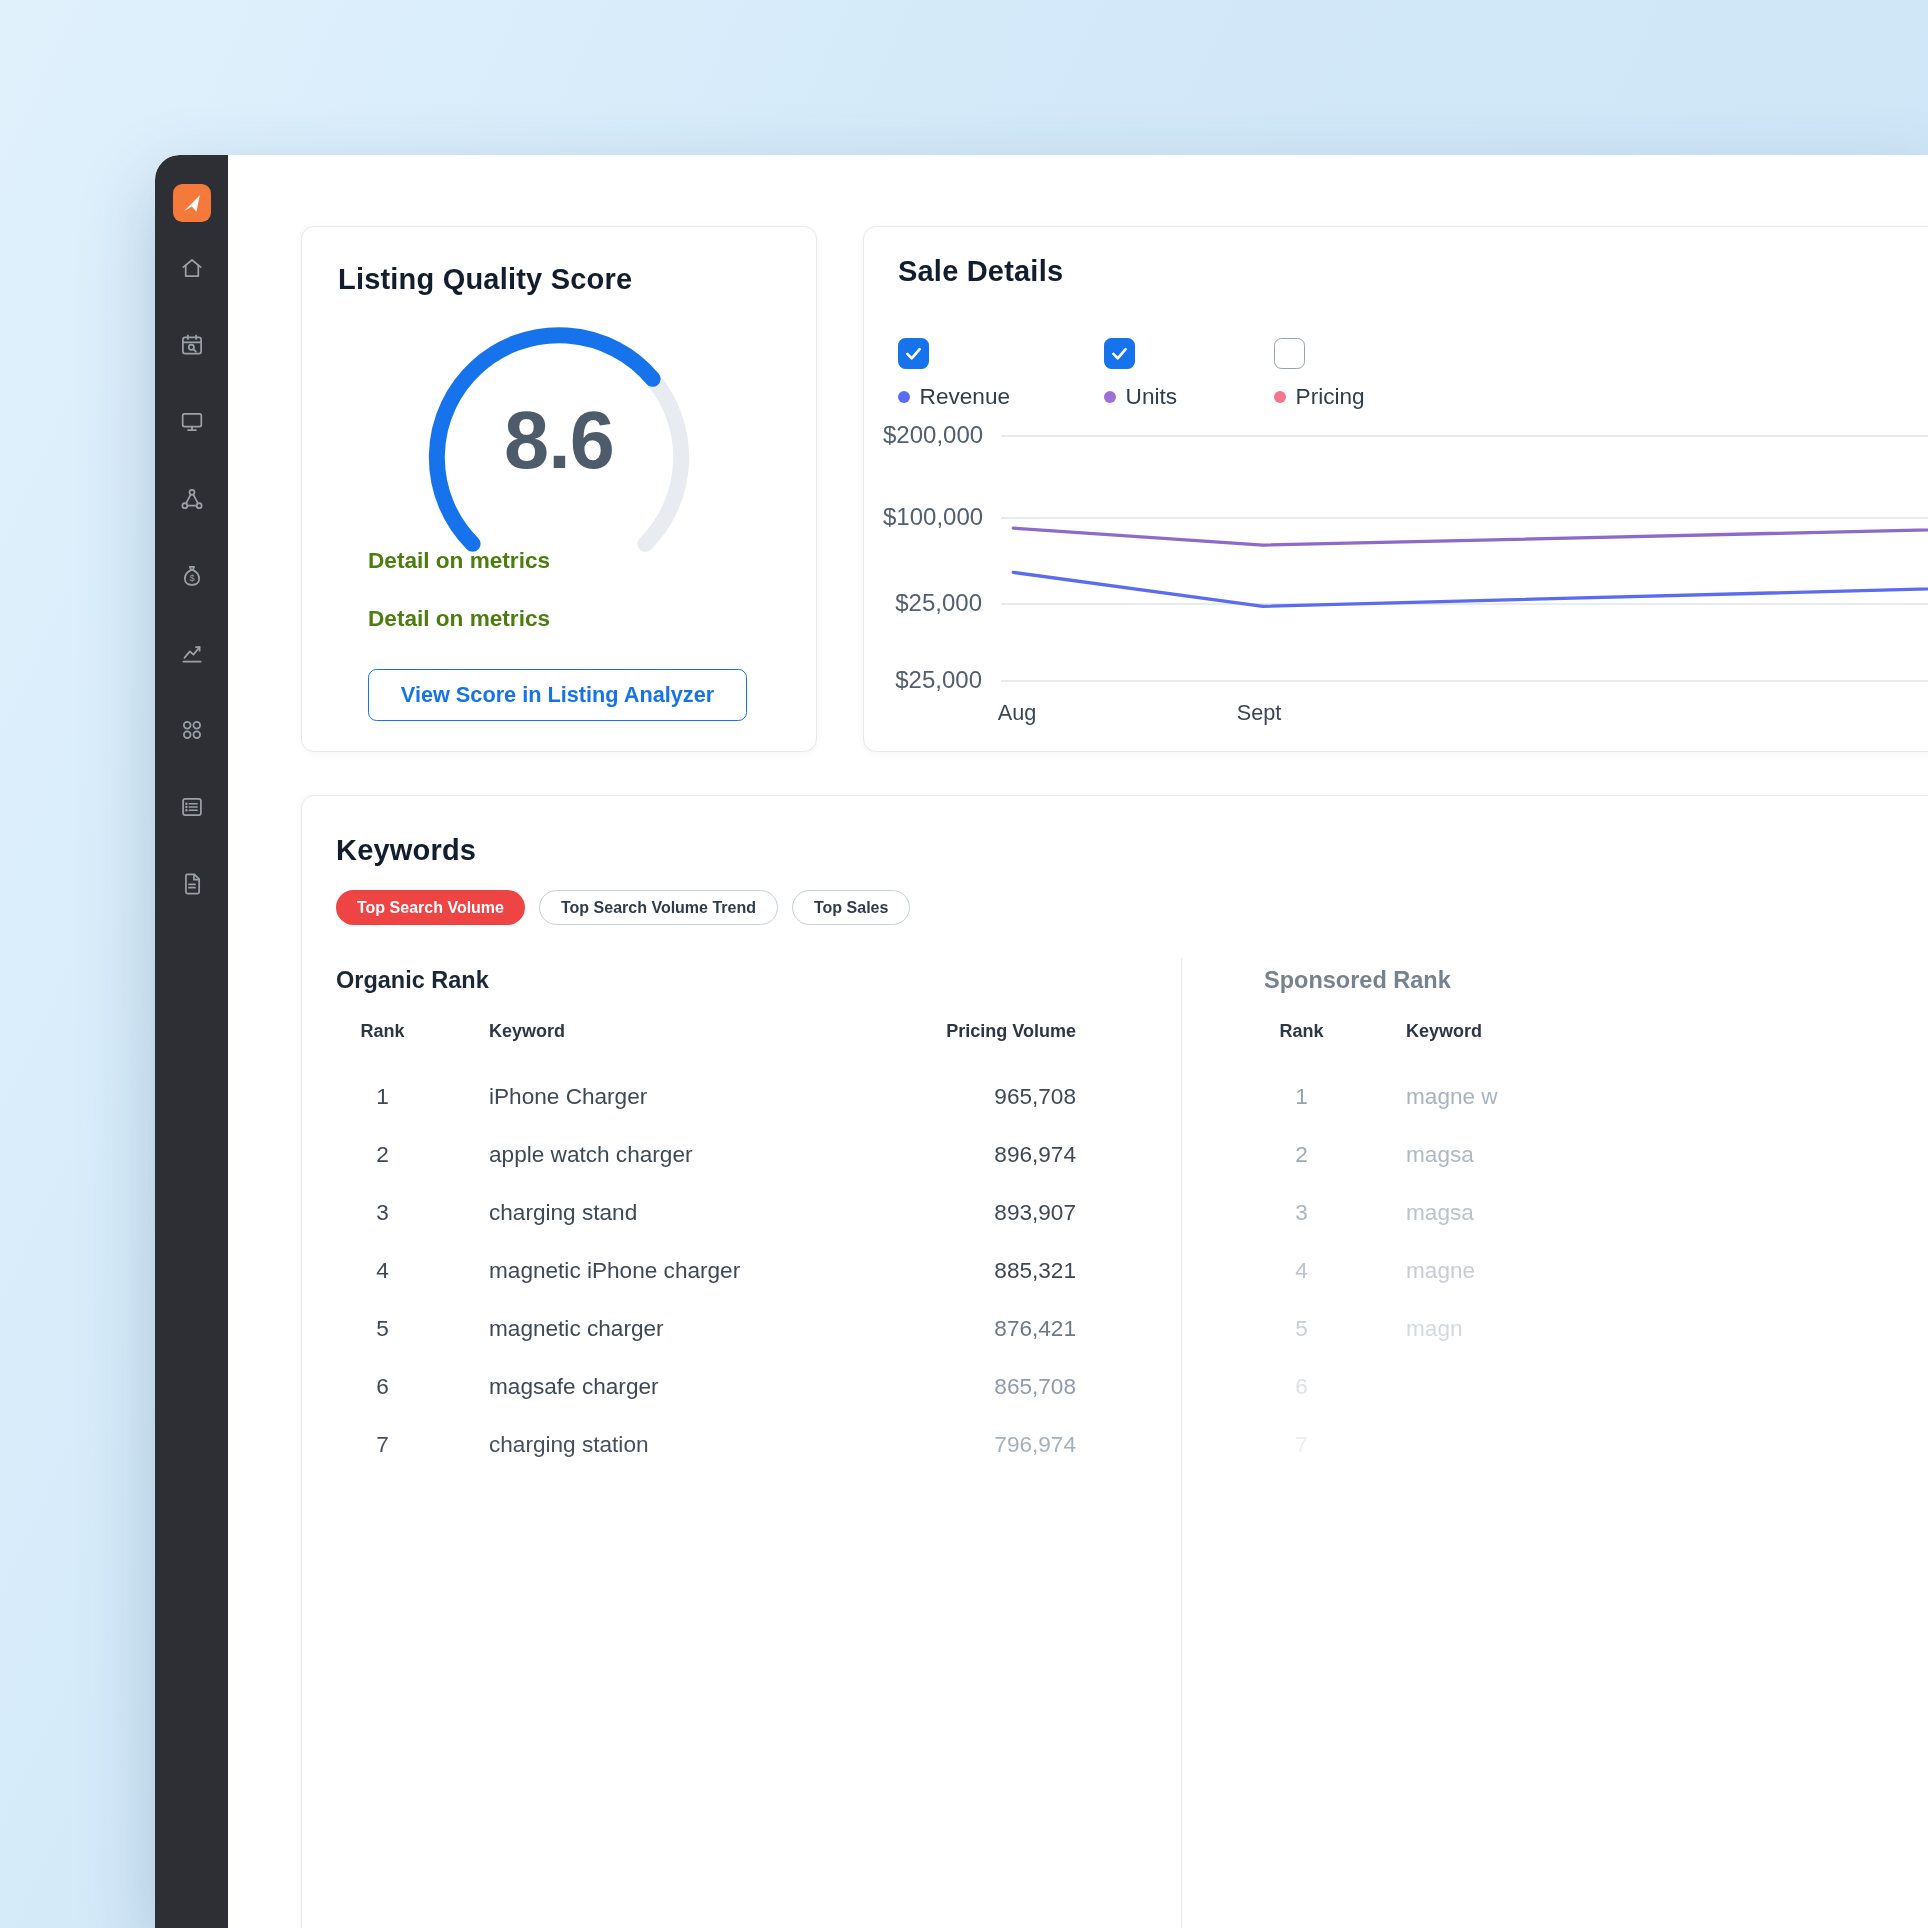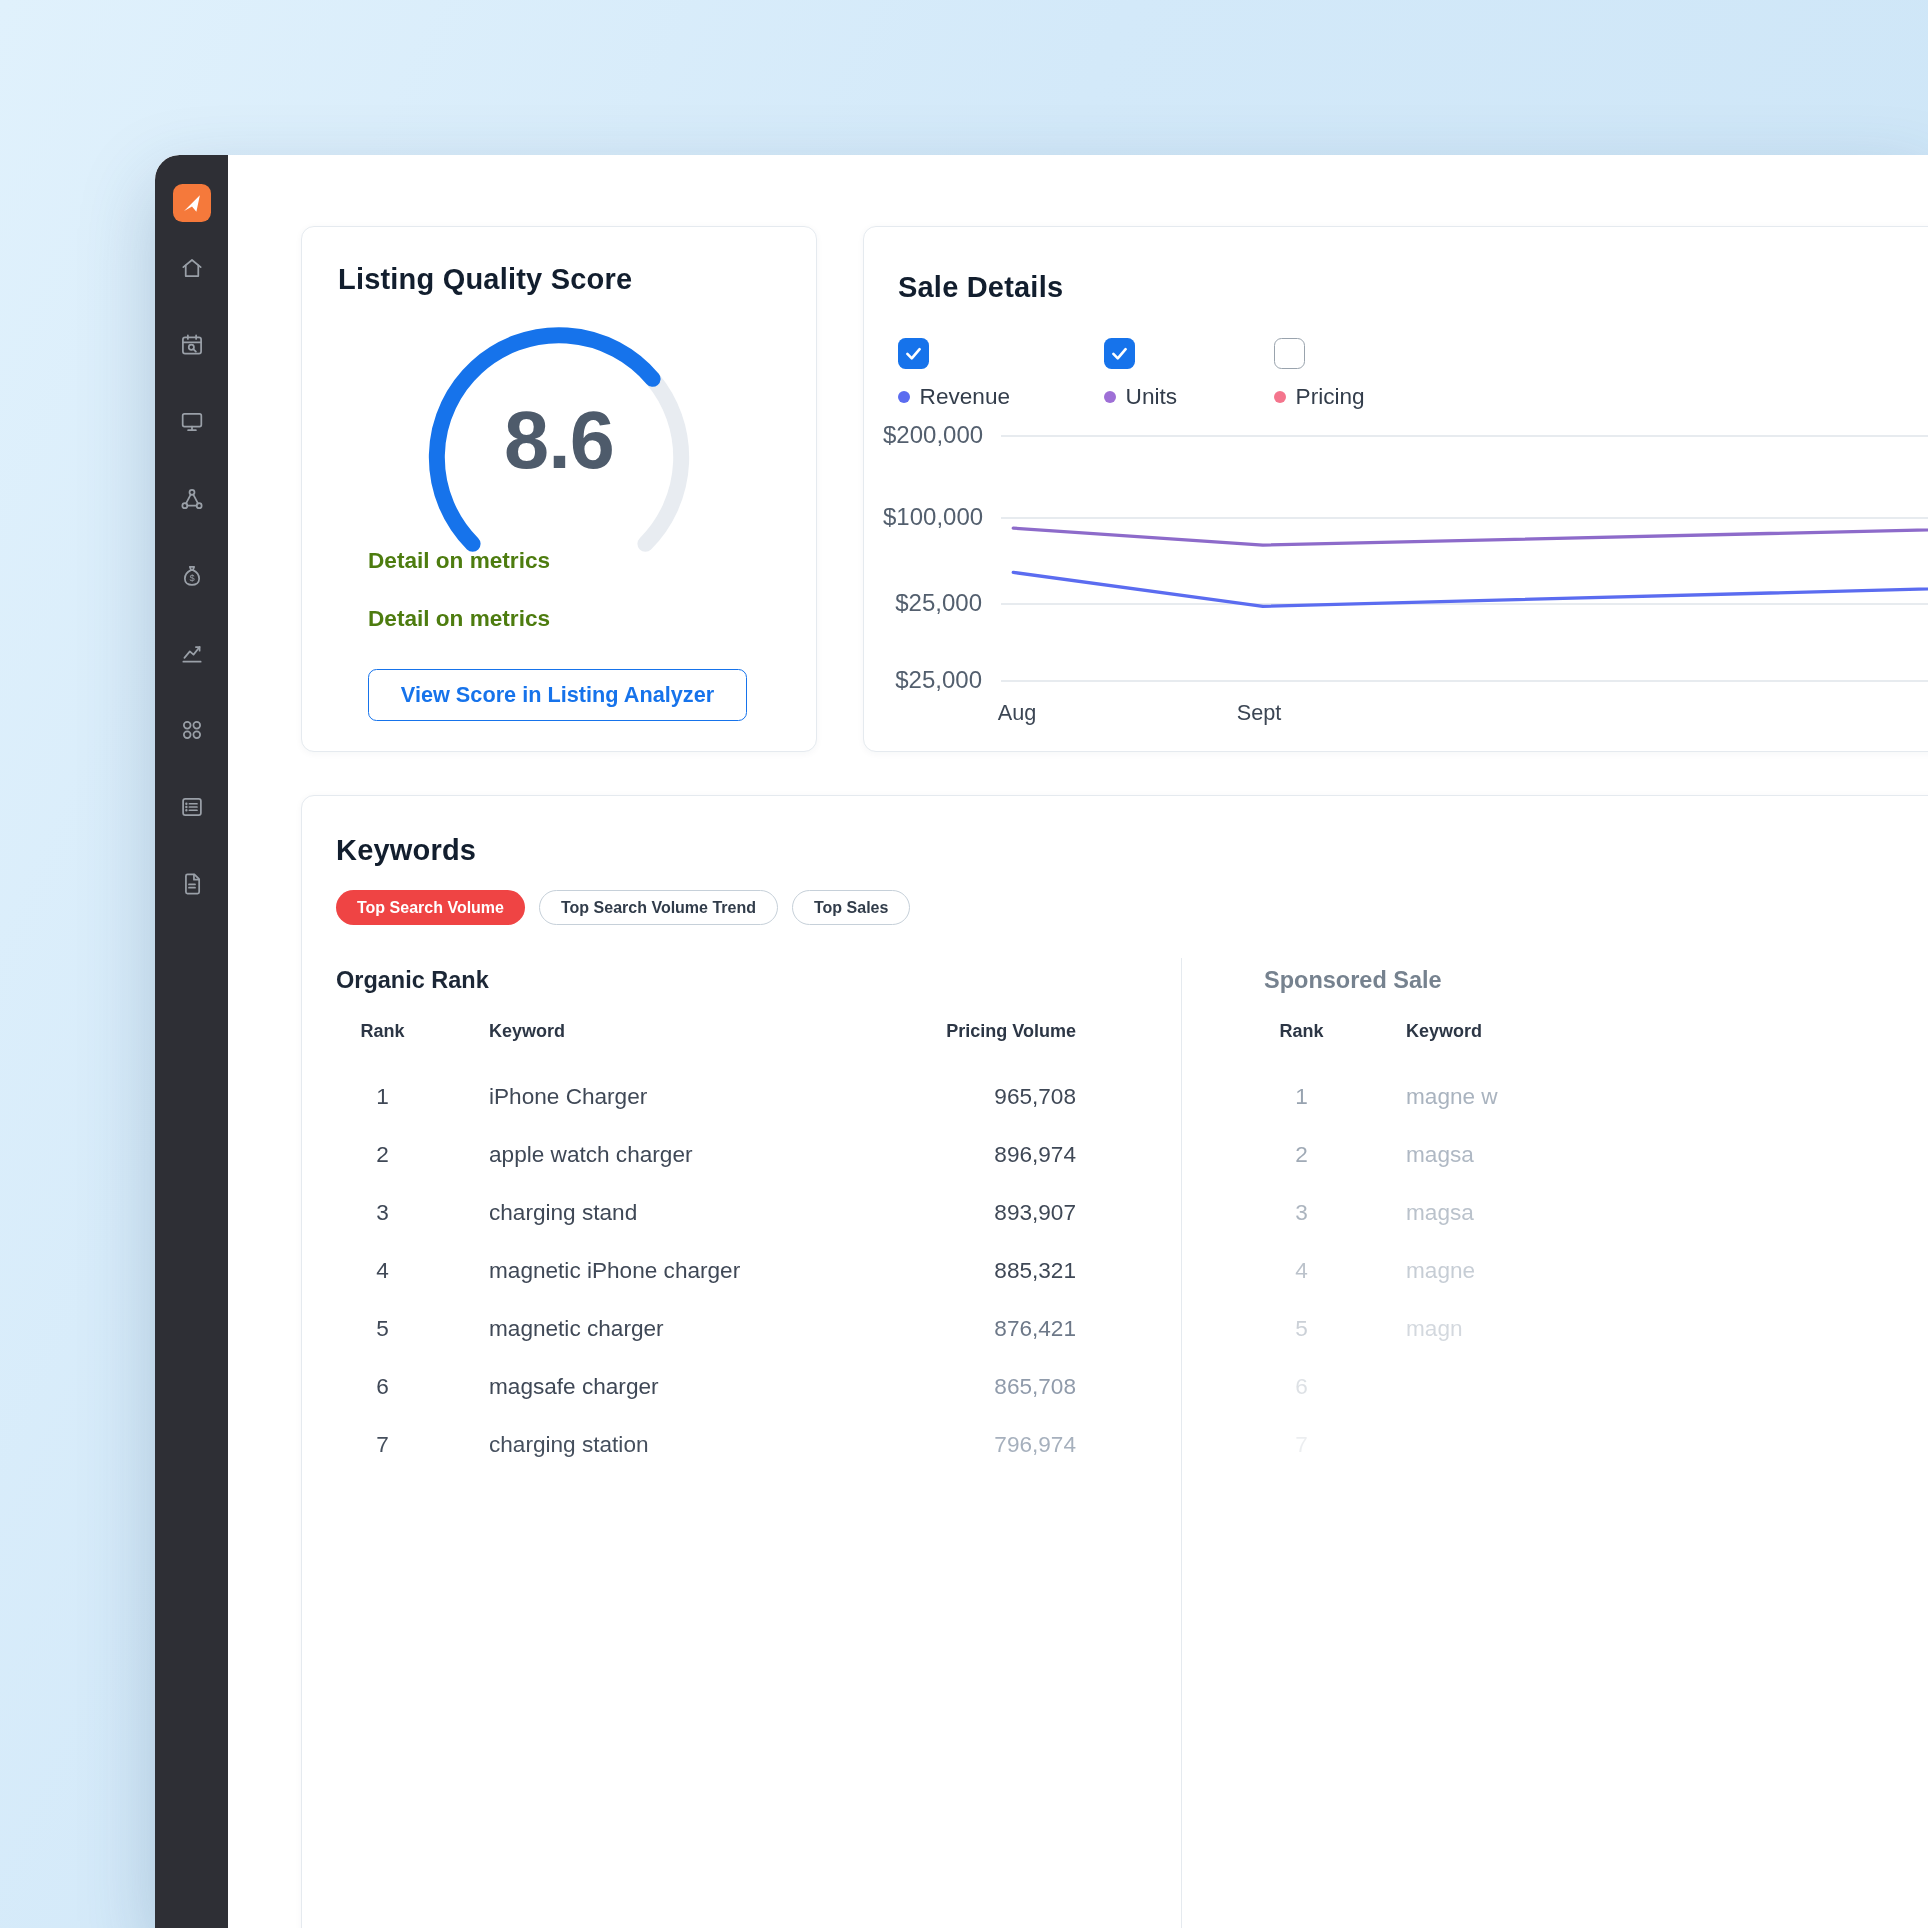--- a/index.html
+++ b/index.html
@@ -178,21 +178,21 @@
         <path class="gauge-fill" d="M 58.1 236.9 A 130 130 0 1 1 249.6 61.4" stroke="#1673eb"></path>
       </svg>
       <div class="score">8.6</div>
     </div>
     <div class="detail-line" id="detail1">Detail on metrics</div>
     <div class="detail-line" id="detail2">Detail on metrics</div>
     <div class="lqs-btn">View Score in Listing Analyzer</div>
   </div>
 
   <div class="card" id="sales">
-    <div class="card-title" style="left:34px;top:44px;">Sale Details</div>
+    <div class="card-title" style="left:34px;top:28px;">Sale Details</div>
 
     <div class="legend-group lg0">
       <div class="cbx checked">
         <svg viewBox="0 0 24 24">
             <path d="M5 12.5 10 17.5 19 7" stroke="#fff" stroke-width="3" fill="none" stroke-linecap="round" stroke-linejoin="round"></path>
           </svg>
       </div>
       <div class="legend-label">
           <span class="dot" style="background: rgb(91, 108, 240);"></span>
         <span class="legend-text">Revenue</span>
@@ -240,21 +240,21 @@
   <div class="card" id="kw">
     <div class="card-title">Keywords</div>
 
     <div class="pills">
       <div class="pill dark">Top Search Volume</div>
       <div class="pill outline">Top Search Volume Trend</div>
       <div class="pill outline">Top Sales</div>
     </div>
 
     <div class="sec-heading" id="organic-heading">Organic Rank</div>
-    <div class="sec-heading" id="sponsored-heading">Sponsored Sale</div>
+    <div class="sec-heading" id="sponsored-heading">Sponsored Rank</div>
 
     <div id="organic-table">
       <div class="tbl-head">
         <div class="rk">Rank</div>
         <div class="kw-cell">Keyword</div>
         <div class="vol">Pricing Volume</div>
       </div>
       <div id="organic-rows">
           <div class="orow">
        <div class="rk">1</div>

